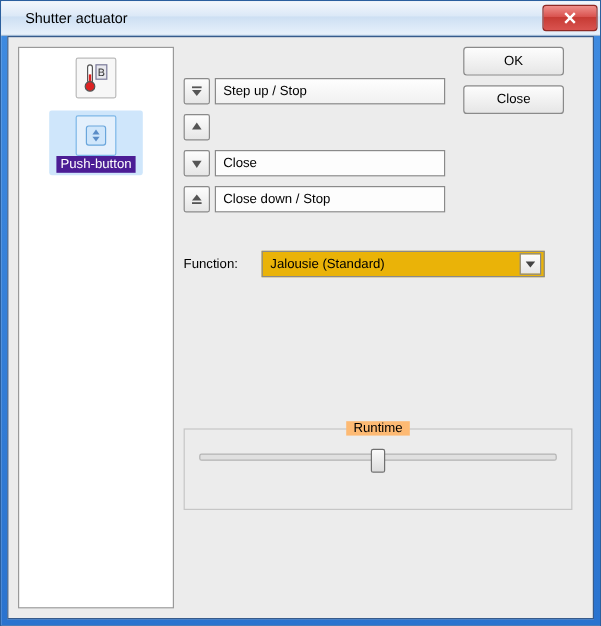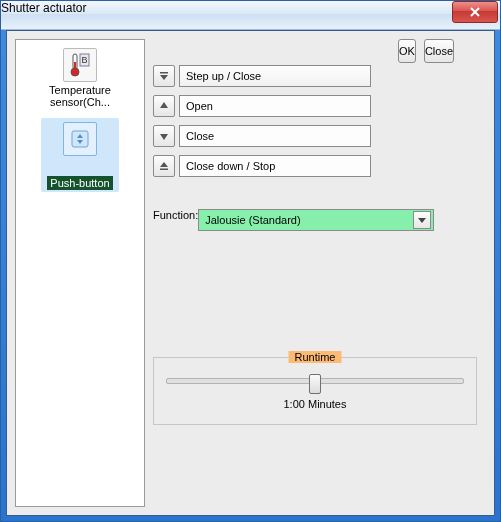--- a/index.html
+++ b/index.html
@@ -1,39 +1,39 @@
 <!DOCTYPE html>
 <html><head>
 <meta charset="utf-8">
 <style>
 html,body{margin:0;padding:0;font-family:"Segoe UI",Tahoma,sans-serif;font-size:11px;color:#000;background:#fff}
 .window{width:501px;height:522px;box-sizing:border-box;border:1px solid #2b5f9e;background:#fff;display:flex;flex-direction:column}
-.titlebar{height:28px;background:linear-gradient(to bottom,#f3f7fc 0%,#dbe8f7 45%,#cddff3 46%,#e8f1fb 100%);border-bottom:1px solid #9fb9d6;display:flex;align-items:flex-start;padding:0 2px 0 0;color:#000}
+.titlebar{height:28px;background:linear-gradient(to bottom,#f3f7fc 0%,#dbe8f7 45%,#cddff3 46%,#e8f1fb 100%);border-bottom:1px solid #9fb9d6;display:flex;align-items:center;padding:0 2px 0 20px;color:#000}
 .titlebar-text{flex:1;font-size:12px}
 .close-btn{width:44px;height:20px;border-radius:3px;background:linear-gradient(to bottom,#ef8f8b 0%,#d9534f 45%,#c63a33 46%,#d9534f 100%);border:1px solid #8e2a25;display:flex;align-items:center;justify-content:center;color:#fff;font-weight:bold;font-size:11px;text-shadow:0 0 2px rgba(0,0,0,.5)}
 .blue-border{flex:1;background:linear-gradient(to bottom, #3e8ae0 0%, #2a73cf 100%);padding:0 5px 5px 5px;display:flex}
 .client{flex:1;background:#ececec;border:1px solid #375b8b;display:flex;padding:8px;gap:8px;position:relative}
 .sidebar{width:130px;height:100%;background:#fff;border:1px solid #9a9a9a;box-sizing:border-box;padding:8px 4px;text-align:center}
 .device-item{display:inline-block;width:100%;margin-bottom:10px}
 .device-label{font-size:11px;margin-top:2px}
 .icon-box{width:32px;height:32px;margin:0 auto;display:flex;align-items:center;justify-content:center;background:#f7f7f7;border:1px solid #bbb;border-radius:2px}
 .icon-box.selected{background:#e4f0fc;border:1px solid #7db7e8}
 .selected-wrap{background:#cfe6fb;display:inline-block;padding:4px 6px 2px 6px;border-radius:2px}
-.selected-wrap .device-label{background:#14532d;color:#fff;padding:1px 3px;display:inline-block;margin-top:20px}
+.selected-wrap .device-label{background:#4c1d95;color:#fff;padding:1px 3px;display:inline-block;margin-top:0}
 .content{flex:1;position:relative}
-.right-buttons{position:absolute;top:0;right:4px;width:84px;display:flex;gap:8px}
+.right-buttons{position:absolute;top:0;right:16px;width:84px;display:flex;flex-direction:column;gap:8px}
 .std-btn{height:22px;border:1px solid #8a8a8a;background:linear-gradient(to bottom,#fdfdfd,#e6e6e6);border-radius:3px;font-size:11px;display:flex;align-items:center;justify-content:center;cursor:default}
 .actions-group{position:absolute;left:0;top:26px;width:218px}
 .action-row{display:flex;align-items:center;margin-bottom:8px}
 .action-icon{width:20px;height:20px;border:1px solid #8a8a8a;background:linear-gradient(to bottom,#fdfdfd,#e6e6e6);display:flex;align-items:center;justify-content:center;margin-right:4px;border-radius:2px}
 .action-field{flex:1;height:20px;border:1px solid #8a8a8a;background:#fdfdfd;display:flex;align-items:center;padding:0 6px;font-size:11px}
 .action-field.active{background:linear-gradient(to bottom,#fefefe,#f1f1f1)}
-.func-row{position:absolute;left:0;top:170px;width:100%;display:flex;}
+.func-row{position:absolute;left:0;top:170px;width:100%;display:flex;align-items:center;gap:20px}
 .func-label{font-size:11px}
-.combo{flex:1;height:20px;max-width:226px;border:1px solid #8a8a8a;background:#86efac;display:flex;align-items:center;padding:0 2px 0 6px;font-size:11px;justify-content:space-between}
+.combo{flex:1;height:20px;max-width:226px;border:1px solid #8a8a8a;background:#eab308;display:flex;align-items:center;padding:0 2px 0 6px;font-size:11px;justify-content:space-between}
 .combo-btn{width:16px;height:16px;border:1px solid #8a8a8a;background:linear-gradient(to bottom,#fdfdfd,#e6e6e6);display:flex;align-items:center;justify-content:center}
 .runtime-group{position:absolute;left:0;top:318px;width:322px;border:1px solid #c6c6c6;height:66px}
 .runtime-title{position:absolute;top:-7px;left:50%;transform:translateX(-50%);background:#fdba74;padding:0 6px;font-size:11px}
 .slider{position:absolute;top:20px;left:12px;right:12px;height:4px;background:#e0e0e0;border:1px solid #b3b3b3;border-radius:2px}
 .slider-thumb{position:absolute;top:-5px;left:50%;transform:translateX(-50%);width:10px;height:18px;background:linear-gradient(to bottom,#fafafa,#dcdcdc);border:1px solid #707070;border-radius:2px}
 .slider-value{position:absolute;top:40px;left:0;right:0;text-align:center;font-size:11px}
 svg{display:block}
 </style>
 </head>
 <body>
@@ -54,21 +54,20 @@
         <div class="device-item">
           <div class="icon-box">
             <svg width="22" height="26" viewBox="0 0 22 26">
               <rect x="11" y="2" width="9" height="12" fill="#e8e8ee" stroke="#7a7a9a"></rect>
               <text x="15.5" y="11" font-size="9" text-anchor="middle" fill="#333">B</text>
               <rect x="4" y="2" width="4" height="15" rx="2" fill="#fff" stroke="#555"></rect>
               <rect x="5" y="10" width="2" height="7" fill="#d22"></rect>
               <circle cx="6" cy="20" r="4" fill="#d22" stroke="#555"></circle>
             </svg>
           </div>
-          <div class="device-label">Temperature sensor(Ch...</div>
         </div>
         <div class="device-item">
           <span class="selected-wrap">
             <div class="icon-box selected">
               <svg width="20" height="20" viewBox="0 0 20 20">
                 <rect x="2" y="2" width="16" height="16" rx="2" fill="#cfe6fb" stroke="#6aa6dc"></rect>
                 <path d="M10 5 L7 9 L13 9 Z" fill="#5a8cc7"></path>
                 <path d="M10 15 L7 11 L13 11 Z" fill="#5a8cc7"></path>
               </svg>
             </div>
@@ -89,29 +88,28 @@
         </div>
 
         <div class="actions-group">
           <div class="action-row">
             <div class="action-icon">
               <svg width="12" height="12" viewBox="0 0 12 12">
                   <rect x="2" y="2" width="8" height="1.5" fill="#555"></rect>
                   <path d="M6 10 L2 5 L10 5 Z" fill="#555"></path>
                 </svg>
             </div>
-            <div class="action-field active">Step up / Close</div>
+            <div class="action-field active">Step up / Stop</div>
           </div>
           <div class="action-row">
             <div class="action-icon">
               <svg width="12" height="12" viewBox="0 0 12 12">
                   <path d="M6 2 L2 8 L10 8 Z" fill="#555"></path>
                 </svg>
             </div>
-            <div class="action-field">Open</div>
           </div>
           <div class="action-row">
             <div class="action-icon">
               <svg width="12" height="12" viewBox="0 0 12 12">
                   <path d="M6 10 L2 4 L10 4 Z" fill="#555"></path>
                 </svg>
             </div>
             <div class="action-field">Close</div>
           </div>
           <div class="action-row">
@@ -135,19 +133,18 @@
                 </svg>
             </div>
           </div>
         </div>
 
         <div class="runtime-group">
           <div class="runtime-title">Runtime</div>
           <div class="slider">
             <div class="slider-thumb"></div>
           </div>
-          <div class="slider-value">1:00 Minutes</div>
         </div>
 
       </div>
     </div>
   </div>
 </div>
 
 </body></html>

